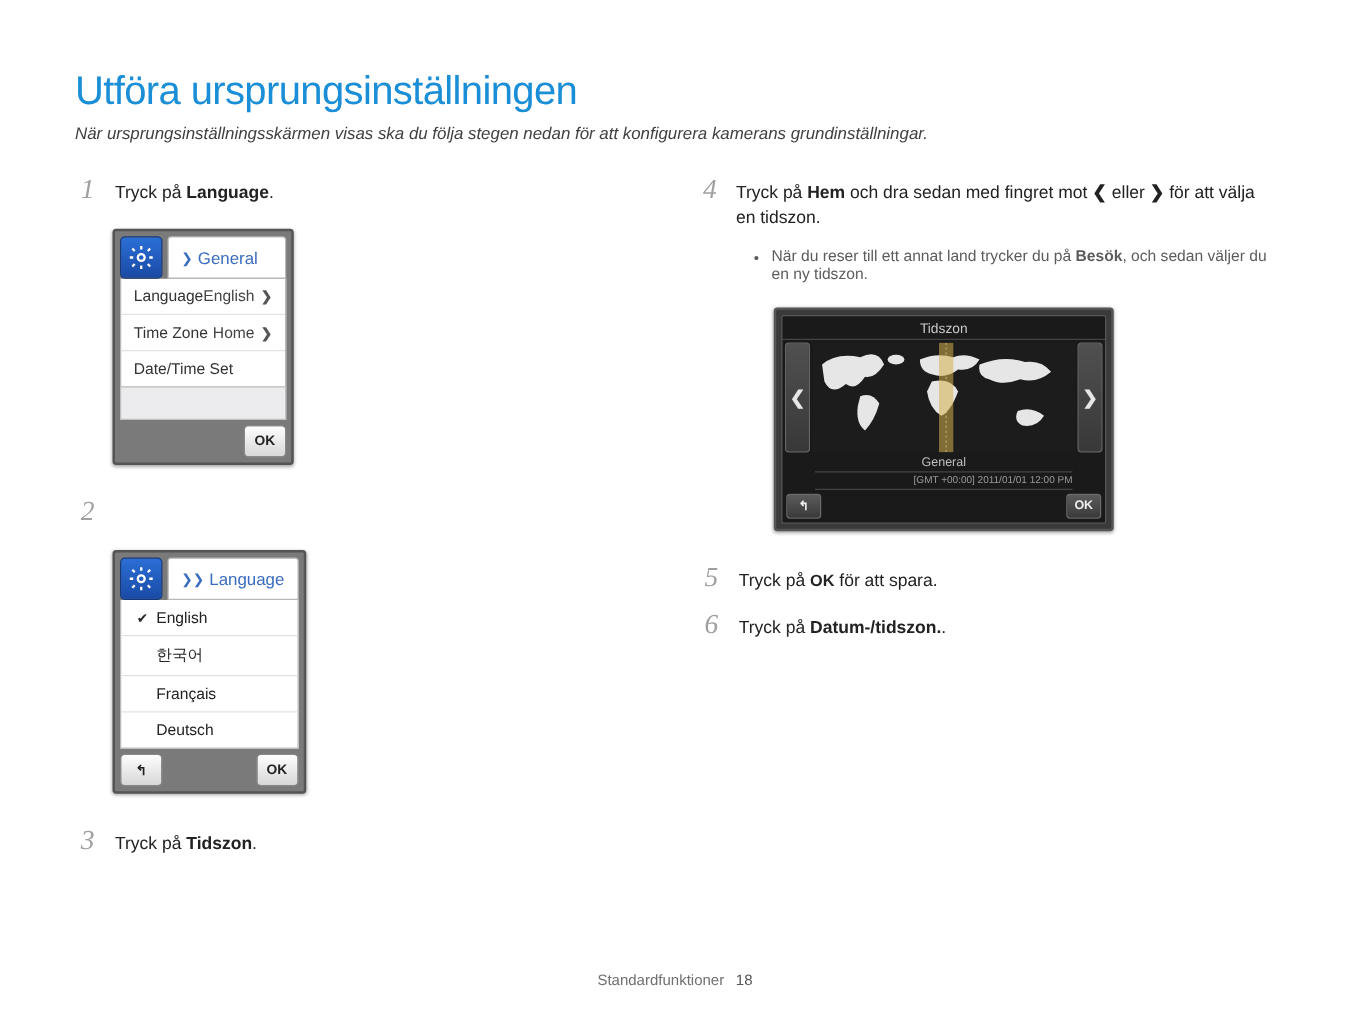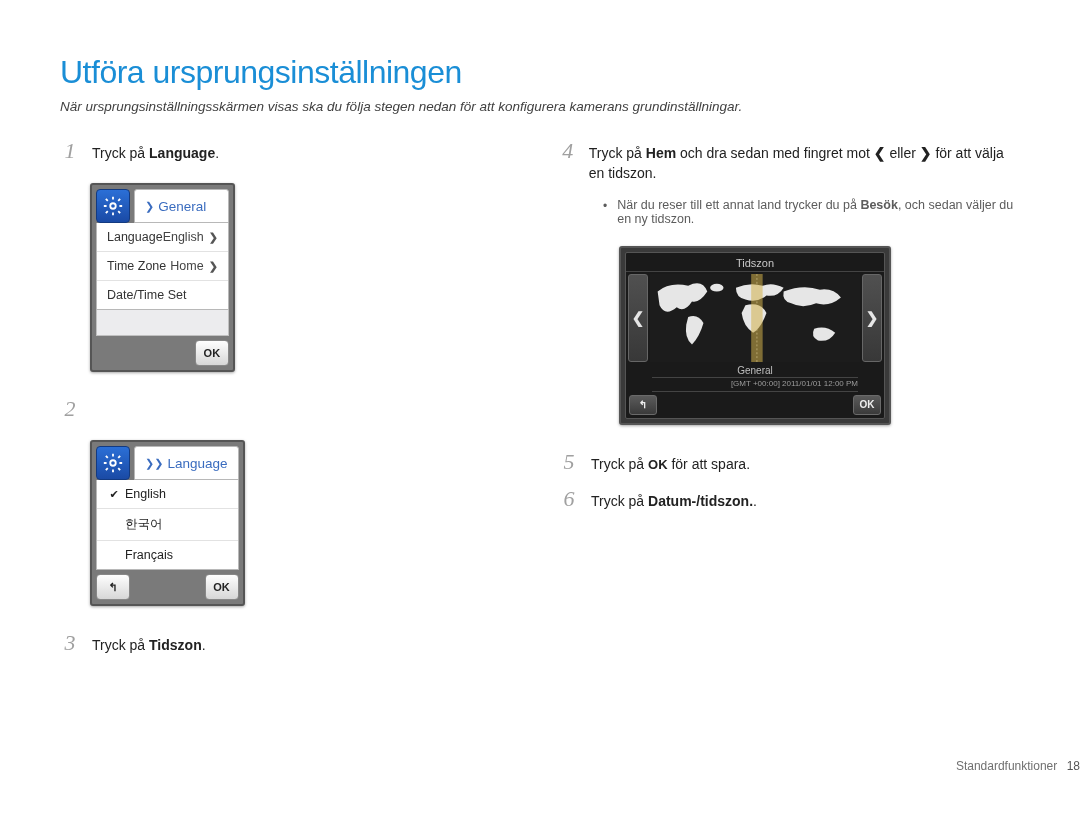--- a/index.html
+++ b/index.html
@@ -225,24 +225,24 @@
     width: 28px; height: 20px;
     background: linear-gradient(#5b5b5b,#3a3a3a);
     border: 1px solid #6a6a6a;
     border-radius: 3px;
     display:flex; align-items:center; justify-content:center;
     color:#eee; font-size:10px; font-weight:700;
   }
 
   .footer {
     position: absolute;
-    bottom: 42px;
+    bottom: 24px;
     left: 0;
     width: 100%;
-    text-align: right;
+    text-align: center;
     font-size: 12px;
     color: #707070;
   }
   .footer .pg { margin-left: 6px; color:#555; }
 </style>
 </head>
 <body>
 
 <div class="page">
   <h1 class="title">Utföra ursprungsinställningen</h1>
@@ -329,20 +329,24 @@
                 <span class="check">✔</span>
                 <span>English</span>
               </div>
             <div class="lang-row">
                 <span class="check"></span>
                 <span>한국어</span>
               </div>
             <div class="lang-row">
                 <span class="check"></span>
                 <span>Français</span>
+              </div>
+            <div class="lang-row">
+                <span class="check"></span>
+                <span>Deutsch</span>
               </div>
           </div>
           <div class="btn-row both">
             <div class="back-btn">
                 <span>↰</span>
               </div>
             <div class="ok-btn">OK</div>
           </div>
         </div>
       </div>

